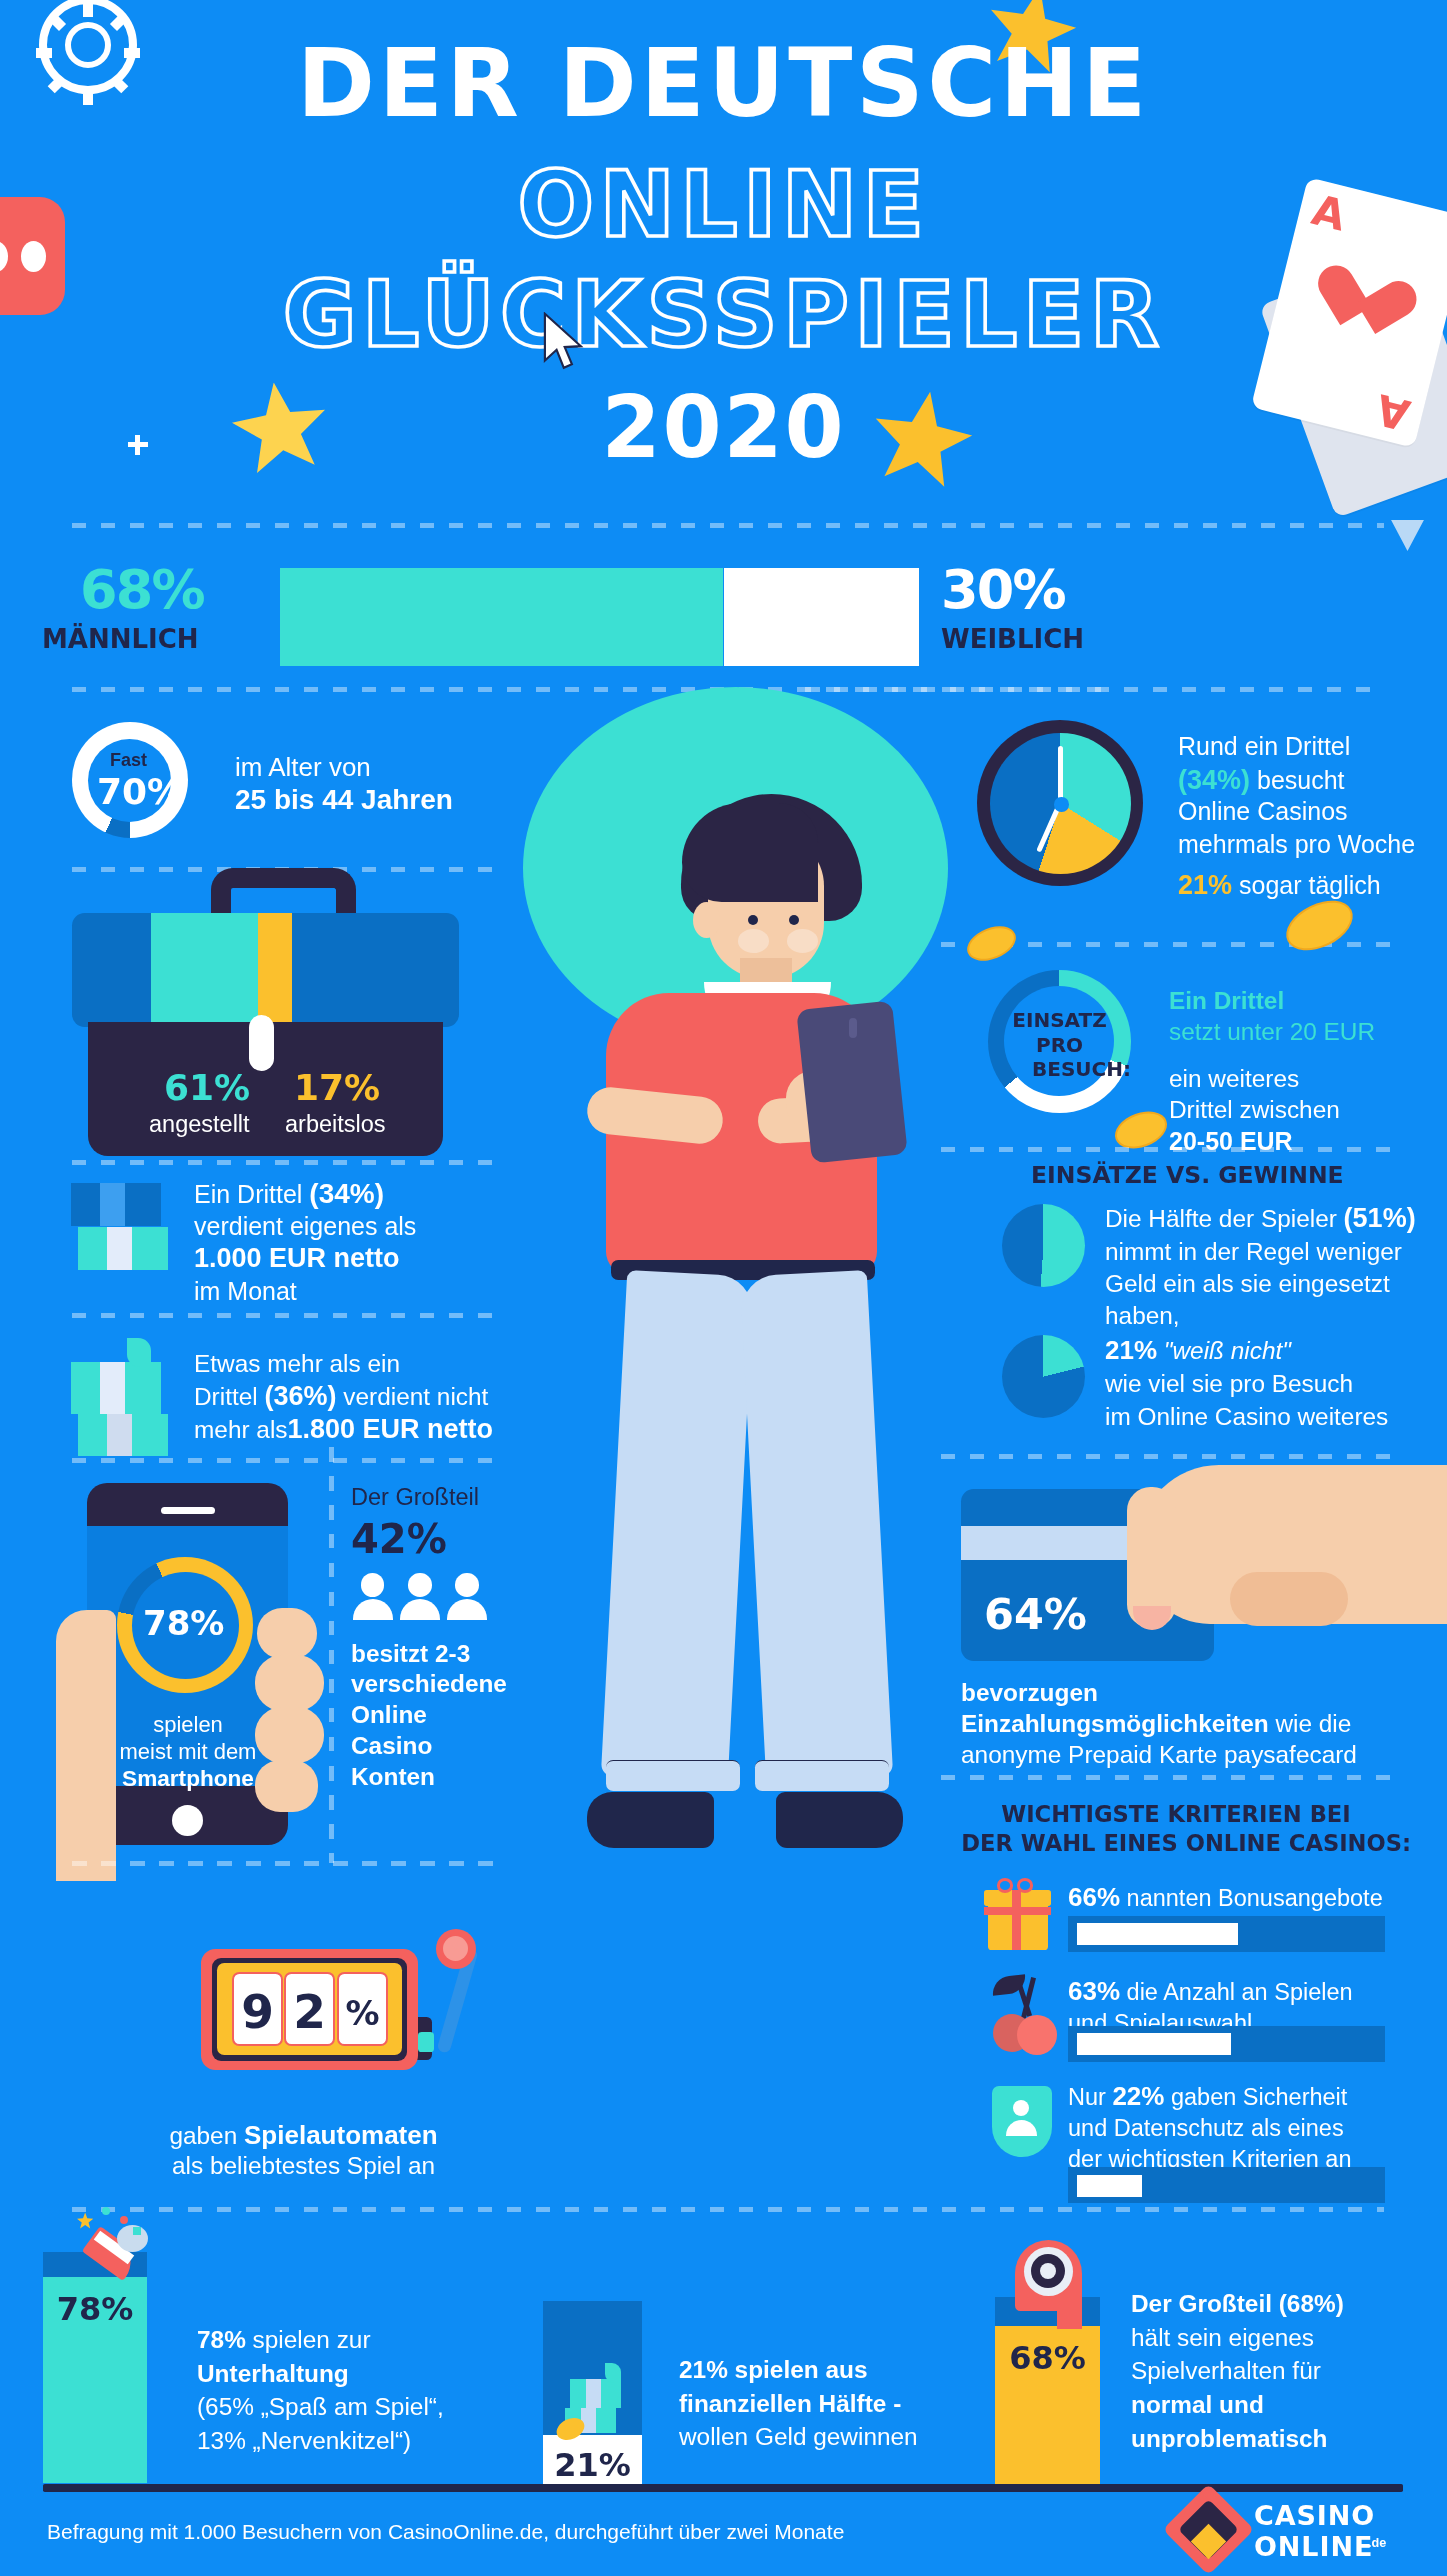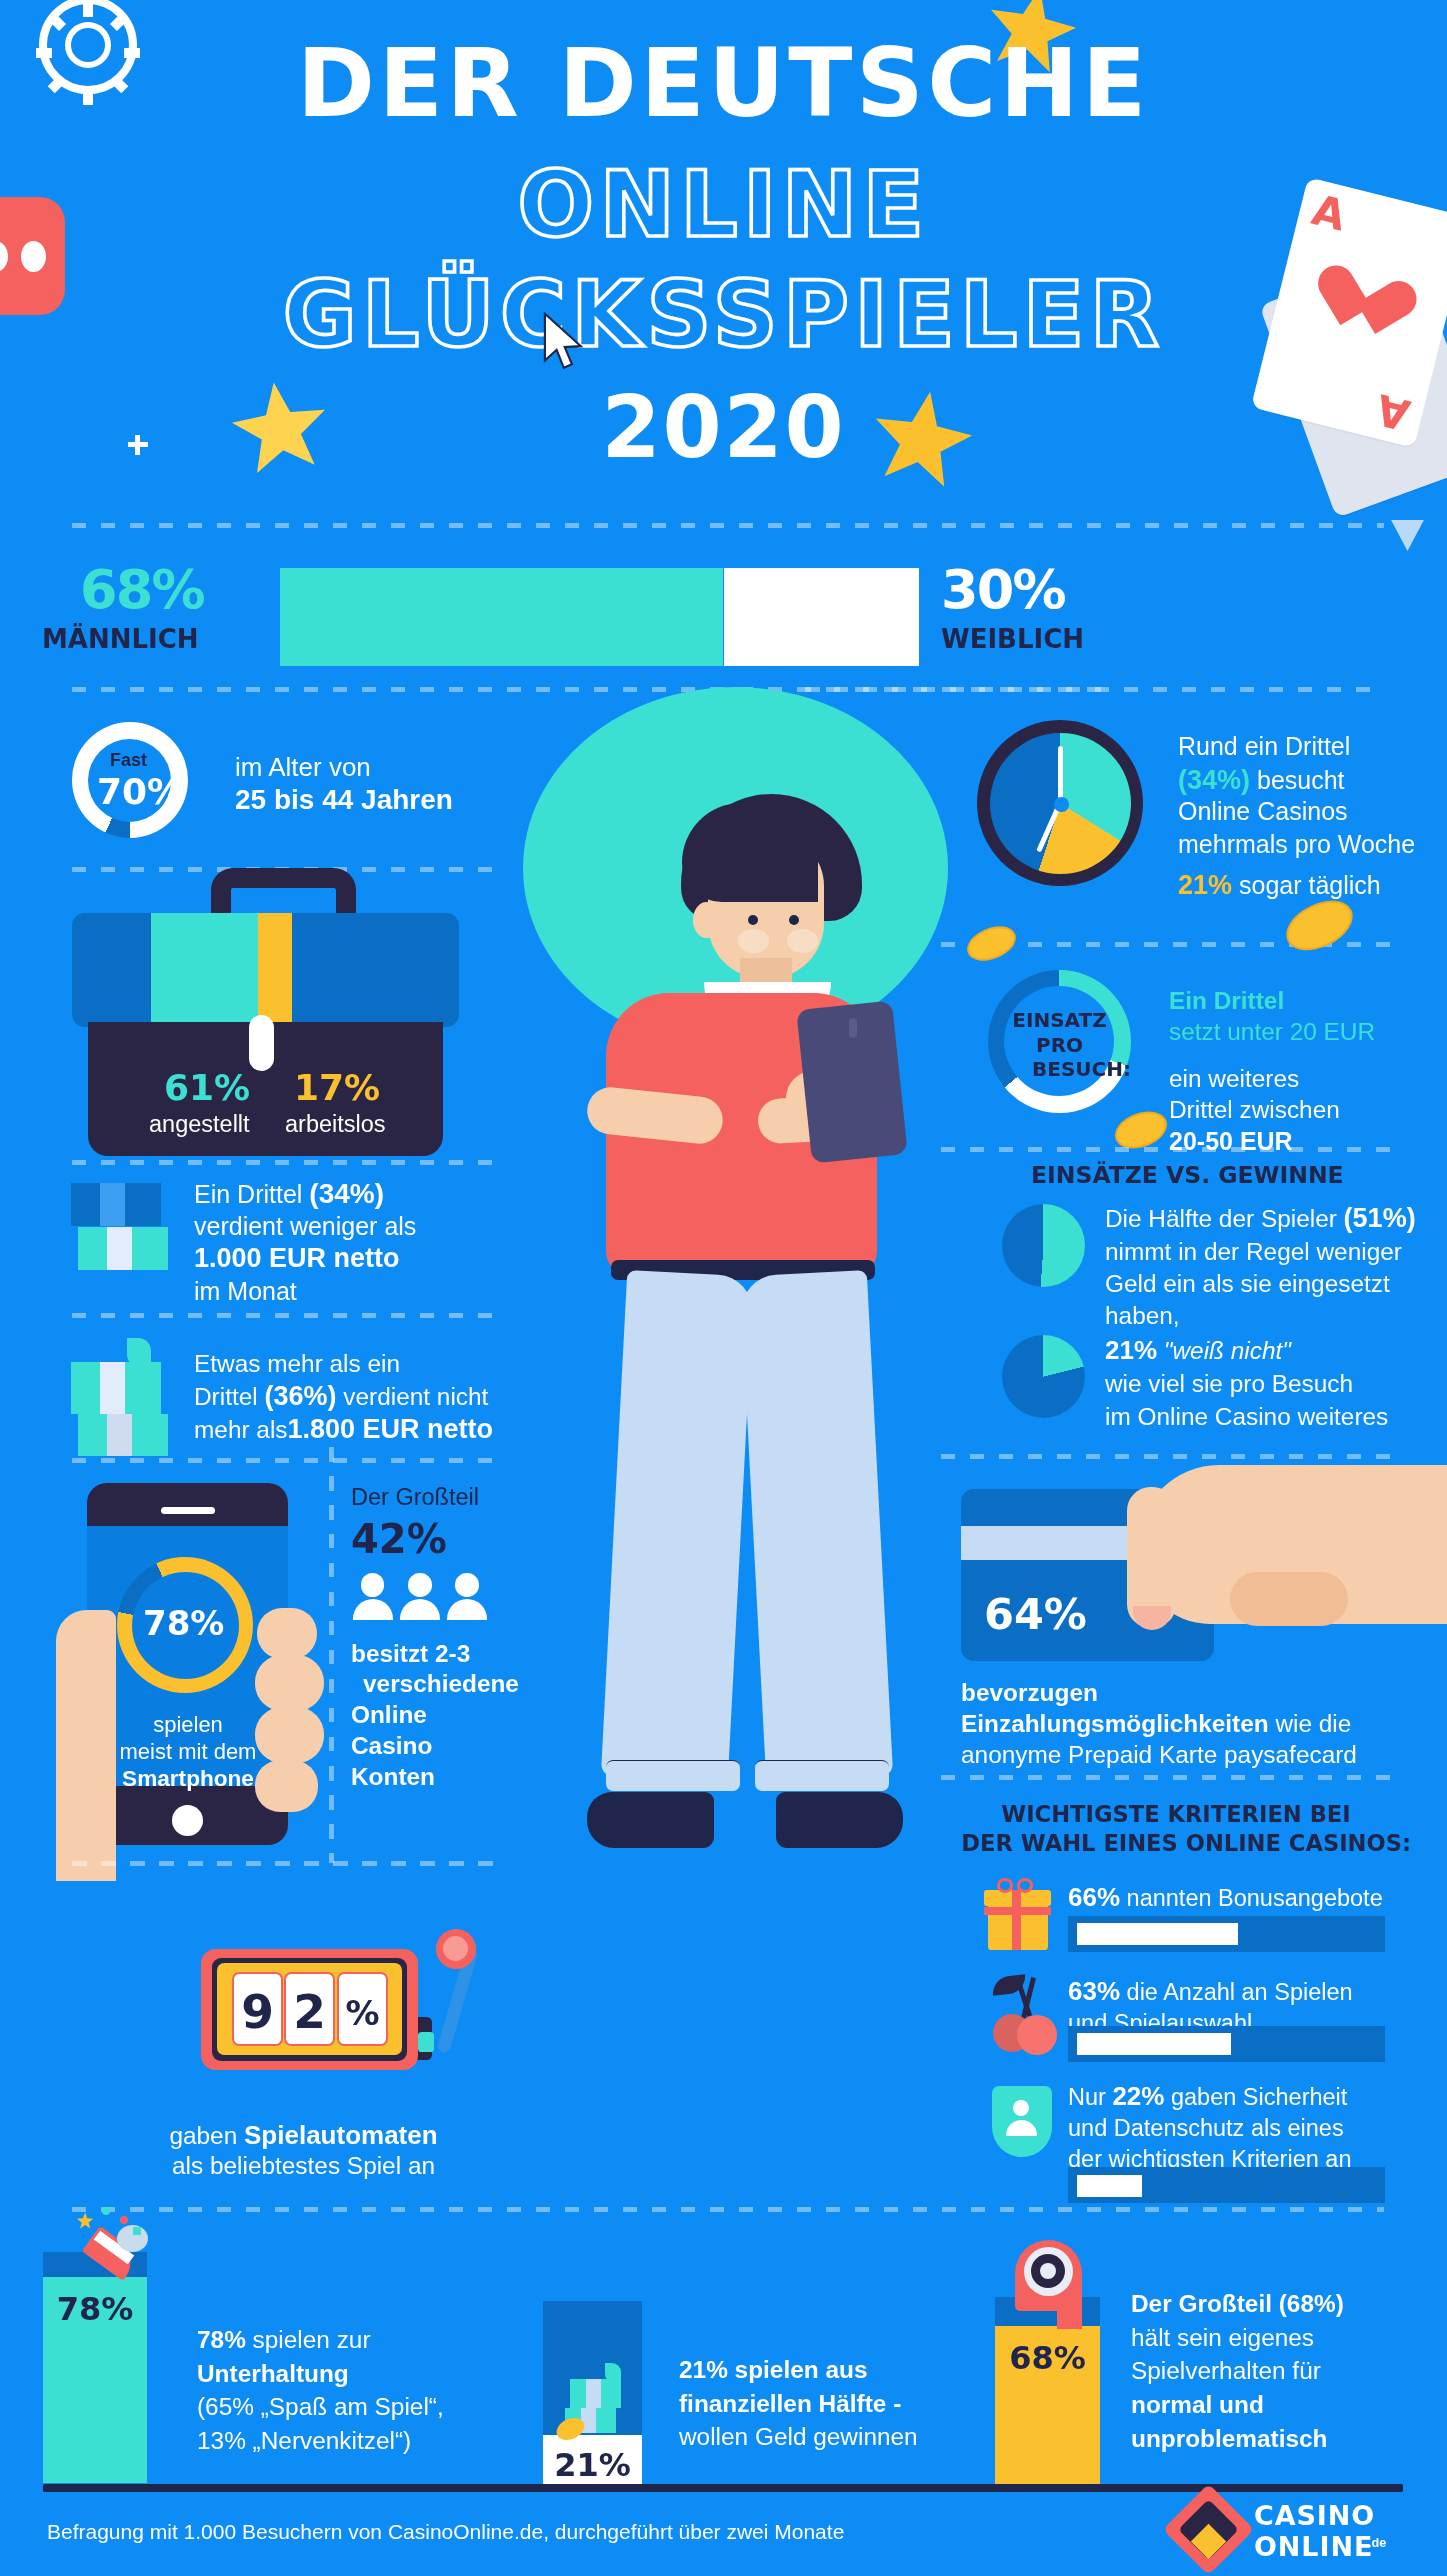--- a/index.html
+++ b/index.html
@@ -249,21 +249,21 @@
 
 <div class="dash-h" style="left:72px; top:1160px; width:425px;"></div>
 
 <div class="abs" style="left:71px; top:1176px; width:452px; height:145px;">
   <div class="abs" style="left:0px; top:7.2px; width:90px; height:43px; background:#0a6fc4;"></div>
   <div class="abs" style="left:29px; top:7.2px; width:25px; height:43px; background:#3d9ff0;"></div>
   <div class="abs" style="left:7.2px; top:51px; width:90px; height:43px; background:#3ce0d3;"></div>
   <div class="abs" style="left:36px; top:51px; width:25px; height:43px; background:#e3ecfa;"></div>
   <div class="t" style="left:123px; top:0px; font-size:25px; color:#fff;">
     <div><span>Ein Drittel </span><b style="font-size:28px">(34%)</b></div>
-    <div>verdient weniger als</div>
+    <div>verdient eigenes als</div>
     <div class="b" style="font-size:27px">1.000 EUR netto</div>
     <div>im Monat</div>
   </div>
 </div>
 
 <div class="dash-h" style="left:72px; top:1313px; width:425px;"></div>
 
 <div class="abs" style="left:71px; top:1331px; width:452px; height:145px;">
   <div class="abs" style="left:0px; top:31px; width:90px; height:52px; background:#3ce0d3;"></div>
   <div class="abs" style="left:29px; top:31px; width:25px; height:52px; background:#e3ecfa;"></div>
@@ -310,21 +310,21 @@
     </div>
   <div class="person" style="left:49px; top:90px; width:40px; height:47px;">
       <span class="hd"></span>
       <span class="bd"></span>
     </div>
   <div class="person" style="left:96px; top:90px; width:40px; height:47px;">
       <span class="hd"></span>
       <span class="bd"></span>
     </div>
   <div class="t w b" style="left:0; top:156px; font-size:24.4px;">besitzt 2-3</div>
-  <div class="t w b" style="left:0; top:186px; font-size:24.4px;margin-left:12px;">verschiedene</div>
+  <div class="t w b" style="left:0; top:186px; font-size:24.4px;">verschiedene</div>
   <div class="t w b" style="left:0; top:217px; font-size:24.4px;">Online</div>
   <div class="t w b" style="left:0; top:248px; font-size:24.4px;">Casino</div>
   <div class="t w b" style="left:0; top:279px; font-size:24.4px;">Konten</div>
 </div>
 
 <div class="dash-h" style="left:72px; top:1861px; width:434px;"></div>
 
 <div class="abs" style="left:181px; top:1918px; width:362px; height:271px;">
   <div class="abs" style="left:270px; top:29px; width:12.7px; height:107px; background:#2d92e8; border-radius:6.3px; transform:rotate(16deg);"></div>
   <div class="abs" style="left:255px; top:11px; width:40px; height:40px; border-radius:50%; background:#f4615e;"></div>

